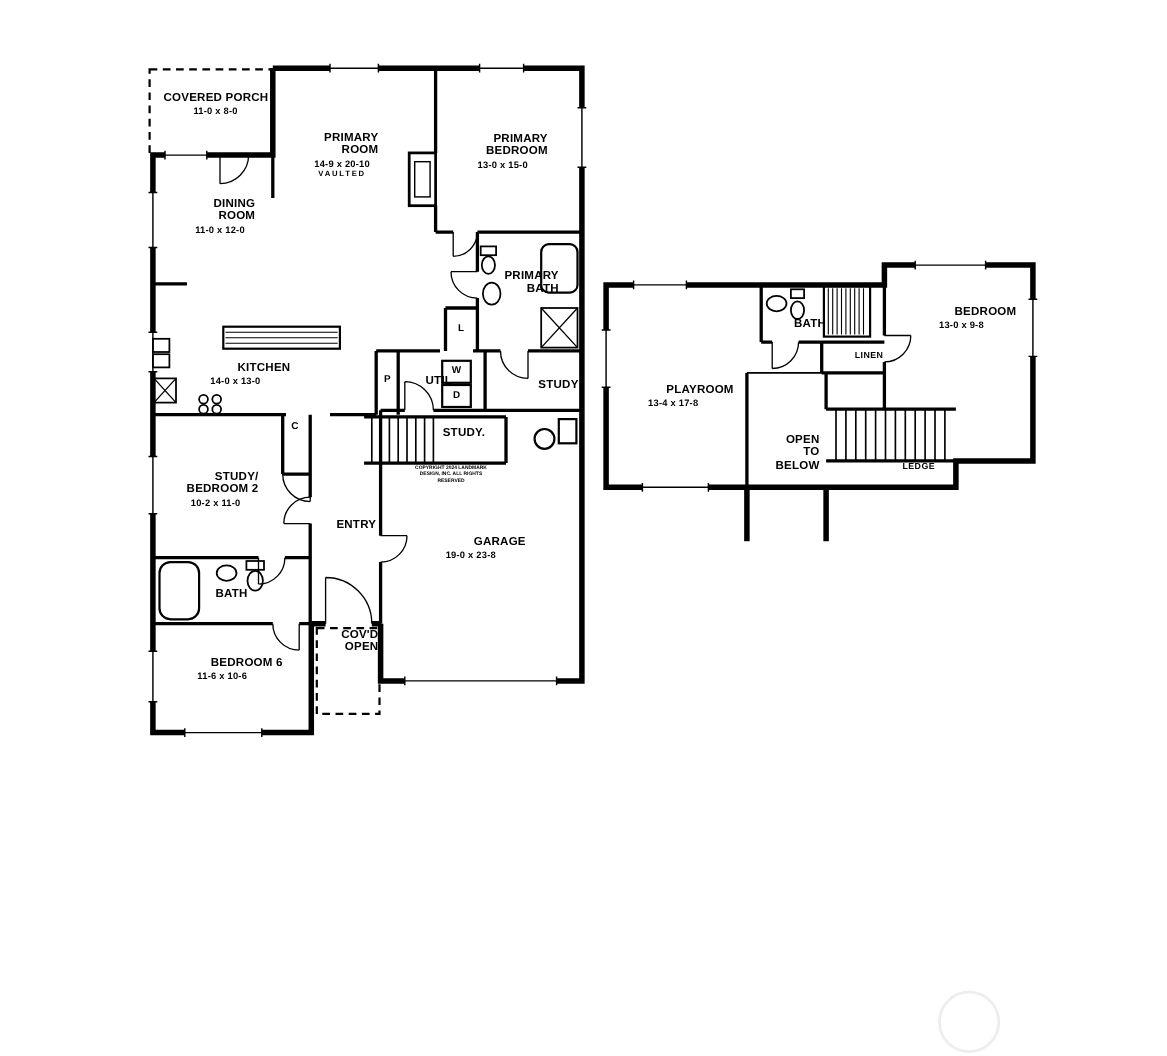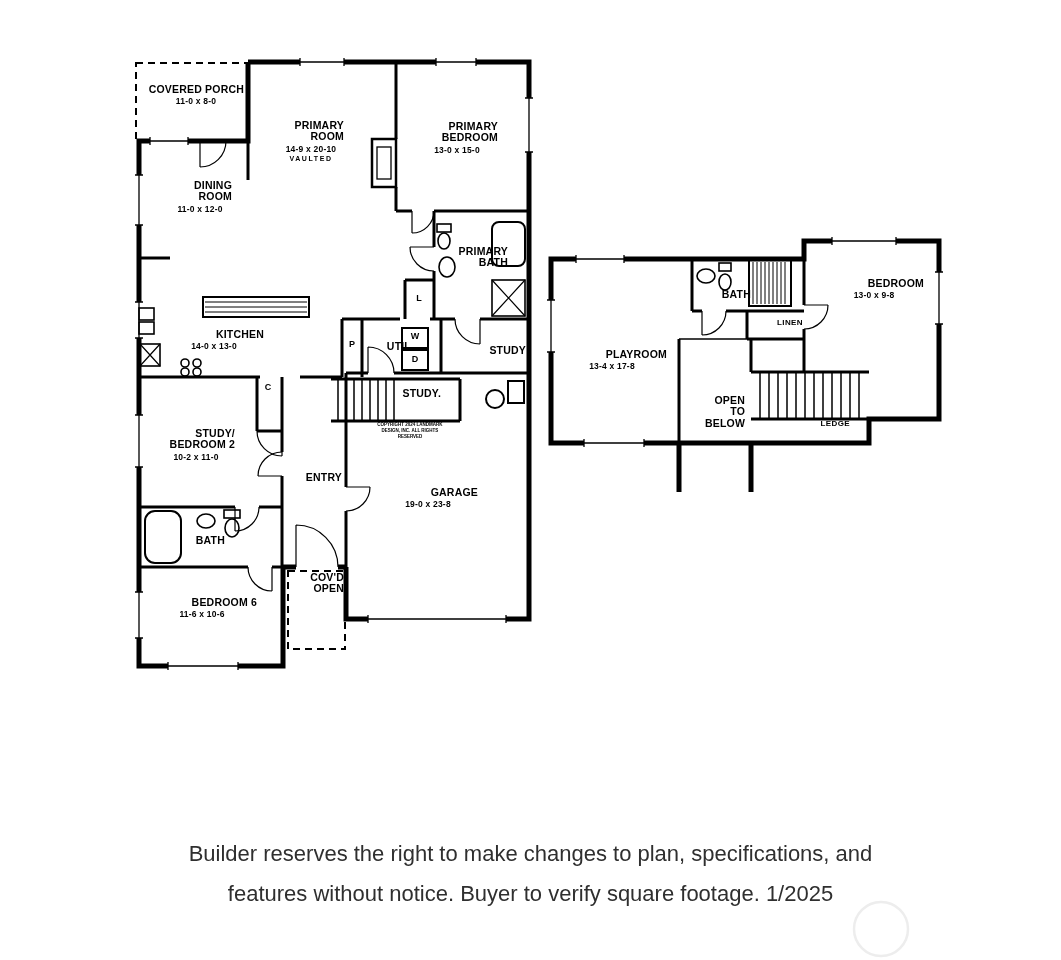--- a/index.html
+++ b/index.html
@@ -261,18 +261,14 @@
   </div>
 
   <div class="letter" style="left:412px;top:294px;width:14px">L</div>
   <div class="letter" style="left:345px;top:340px;width:14px">P</div>
   <div class="letter" style="left:261px;top:383px;width:14px">C</div>
   <div class="letter" style="left:402px;top:332px;width:26px">W</div>
   <div class="letter" style="left:402px;top:355px;width:26px">D</div>
 
   <div class="tinytxt" style="left:370px;top:422px;width:80px">COPYRIGHT 2024 LANDMARK DESIGN, INC. ALL RIGHTS RESERVED</div>
 
-  <div class="disclaimer">
-    <div>Builder reserves the right to make changes to plan, specifications, and</div>
-    <div>features without notice. Buyer to verify square footage. 1/2025</div>
-  </div>
 
 </div>
 
 </body></html>

